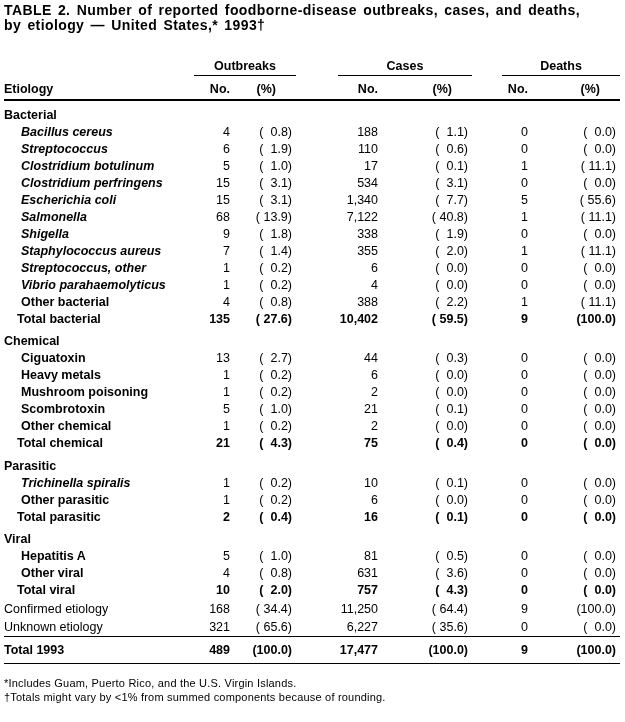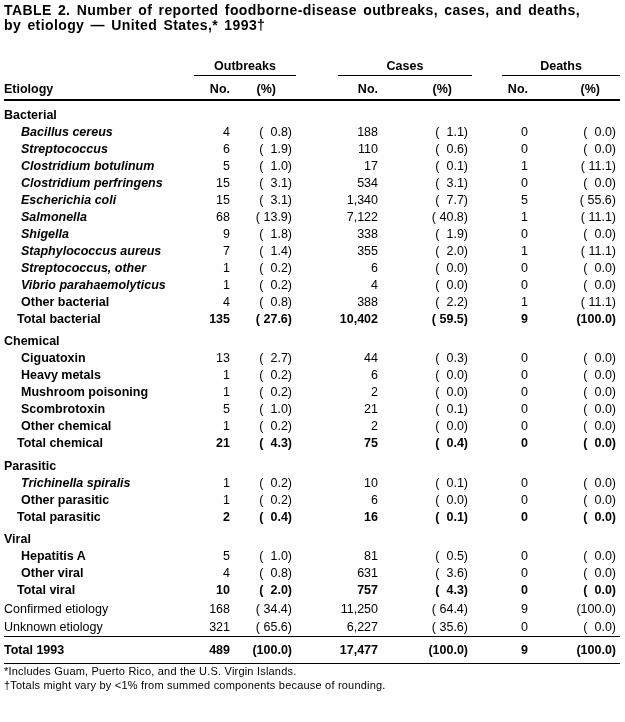--- a/index.html
+++ b/index.html
@@ -83,21 +83,21 @@
   tr.row-summary td { padding-top: 3px; }
   tr.row-grand td {
     font-weight: bold;
     border-top: 1.5px solid #000;
     border-bottom: 1.5px solid #000;
     padding-top: 6px;
     padding-bottom: 6px;
     margin-left: 21px;
   }
   .footnotes {
-    margin-top: 0;
+    margin-top: 12px;
     font-size: 11px;
     line-height: 14px;
     letter-spacing: 0.2px;
   }
 </style>
 </head>
 <body>
 
 <div class="page">
 

